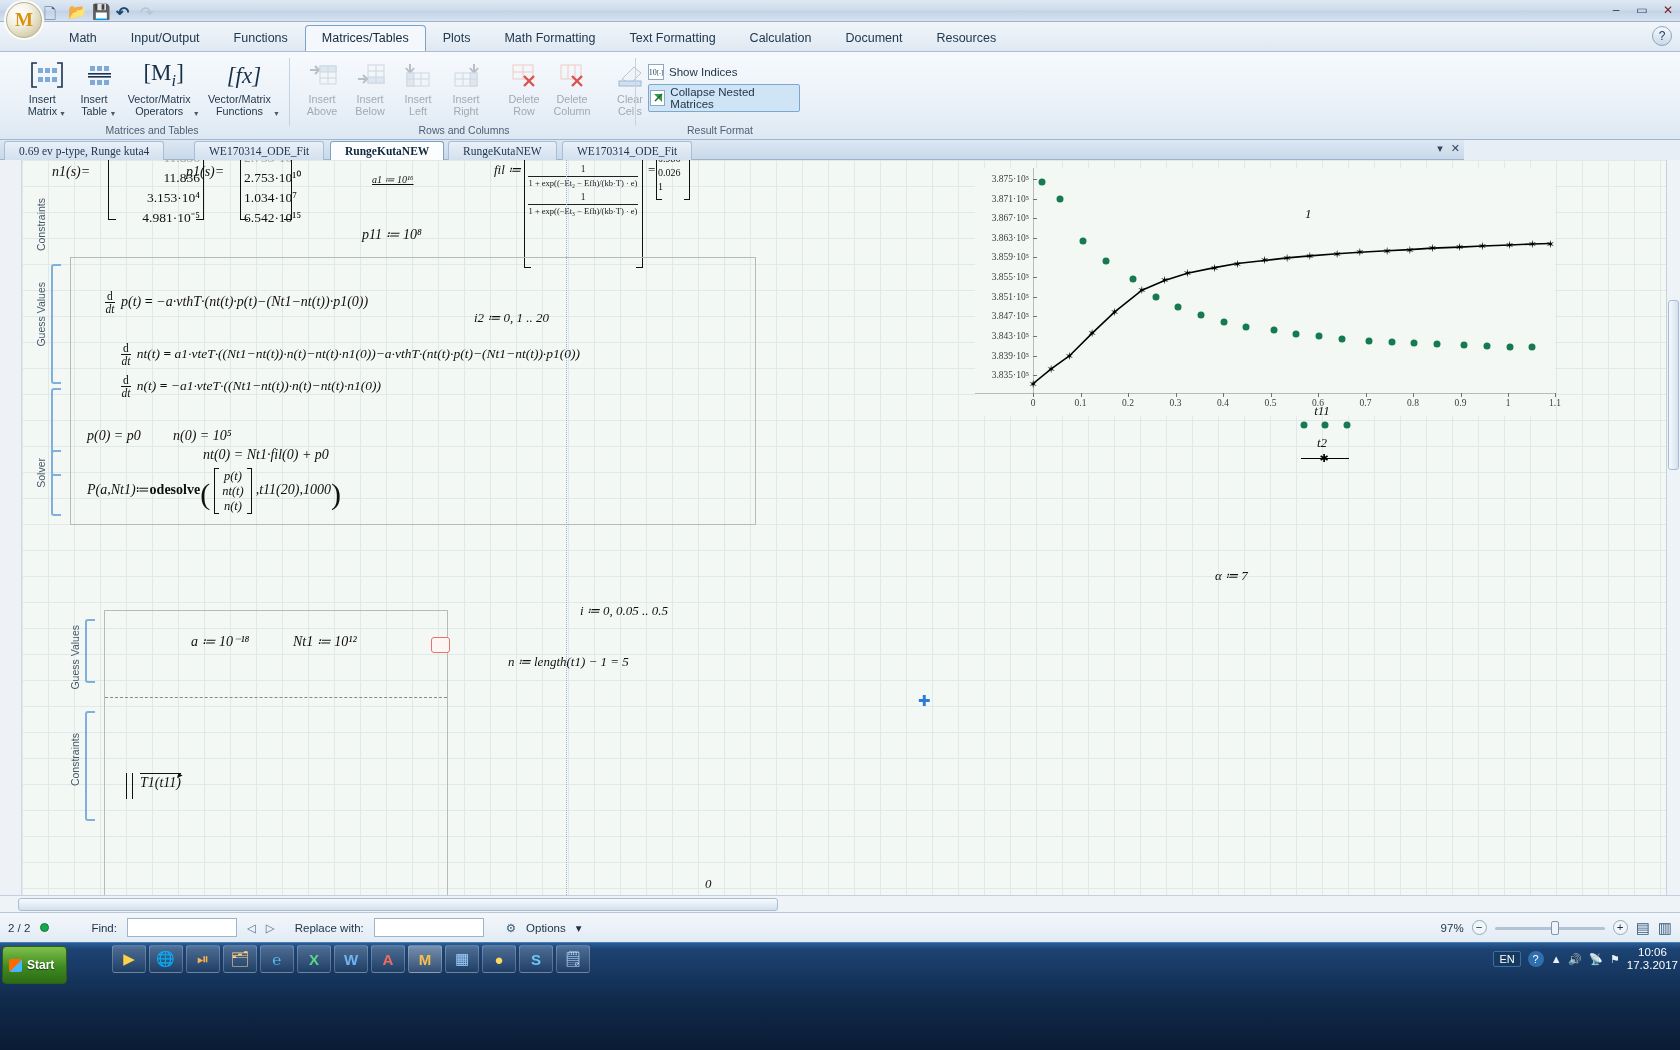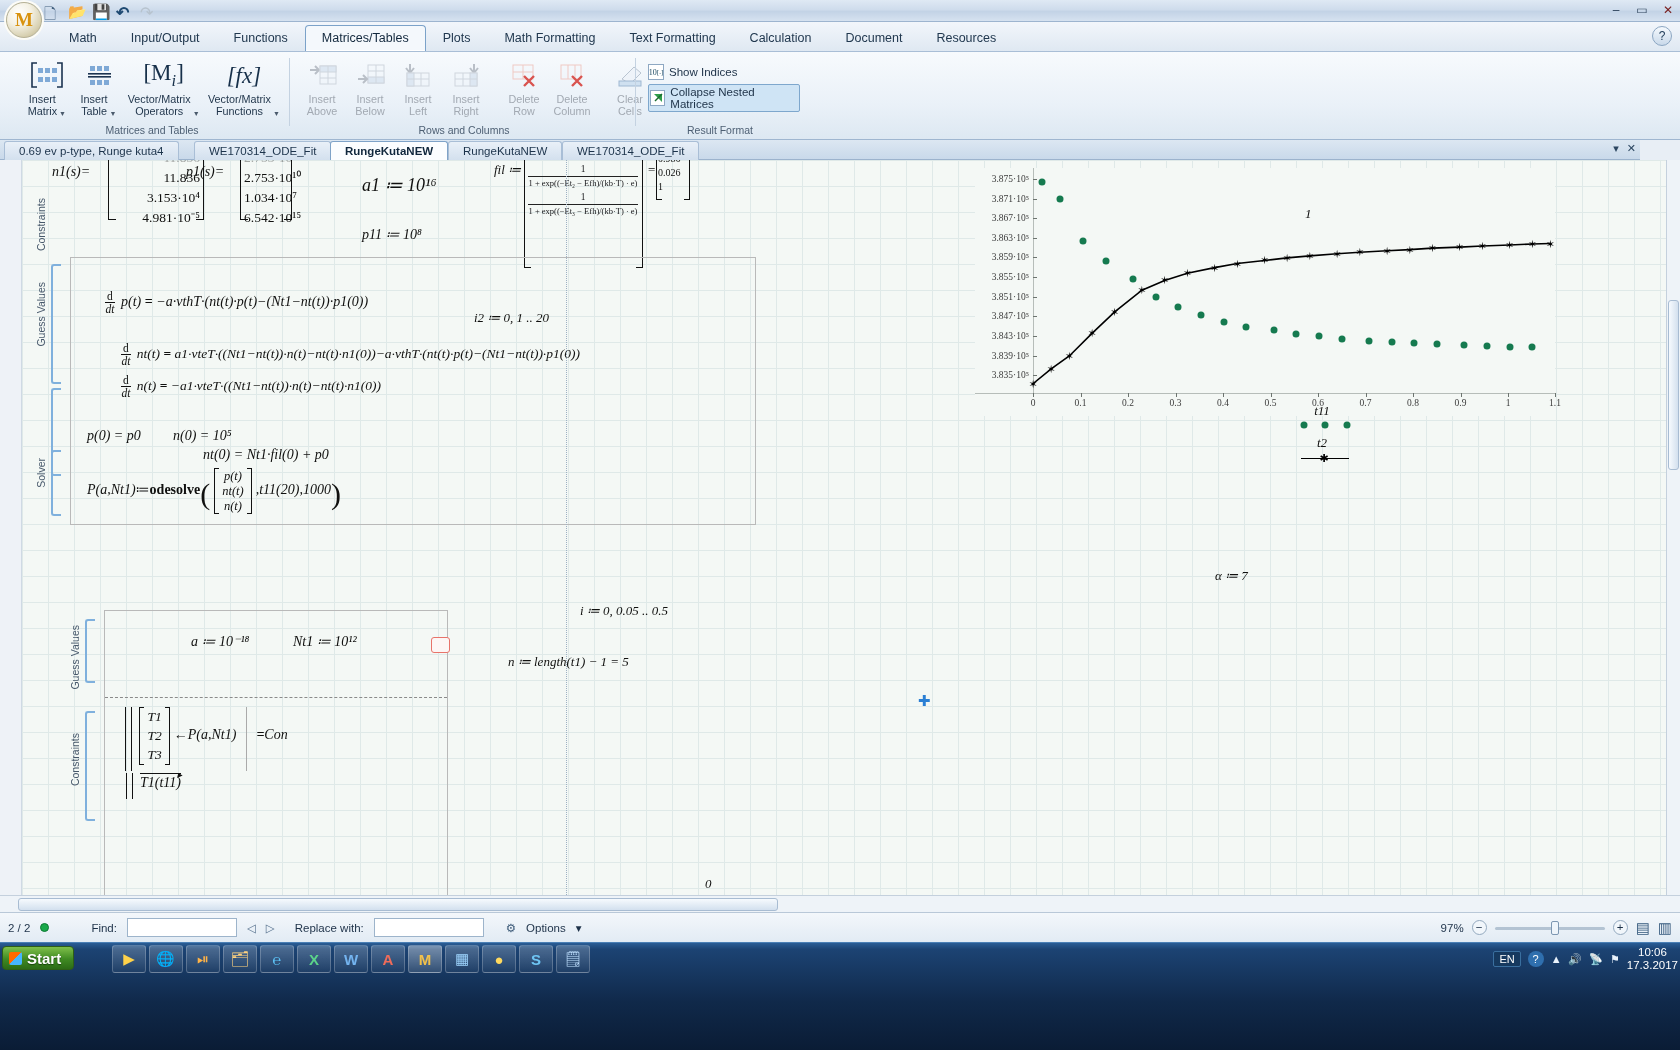--- a/index.html
+++ b/index.html
@@ -86,23 +86,24 @@
 
   .chk-row { display:flex; align-items:center; gap:5px; font-size:11.5px; color:#1d3147; margin:4px 0 0 4px; }
   .chk-row .cbox {
     width:16px; height:16px; border:1px solid #8ea8c3; background:#fff;
     display:flex; align-items:center; justify-content:center; font-size:8px; color:#16455e;
   }
   .chk-row.selected { background:#cfe4f5; border:1px solid #7ea7cd; border-radius:2px; padding:1px 4px 1px 1px; }
 
   
   .doctabs {
-    position:absolute; left:0; top:140px; width:1640px; height:20px;
+    position:absolute; left:0; top:140px; width:1464px; height:20px;
     background:linear-gradient(to bottom,#dce7f2,#c9d9ea);
     border-bottom:1px solid #9cb3cd;
+    font-family:Liberation Serif, serif;
   }
   .dtab {
     position:absolute; top:1px; height:19px; line-height:19px; font-size:11.5px;
     padding:0 14px; color:#1c3consultant; color:#1c334b;
     background:linear-gradient(to bottom,#e9f0f8,#d3e0ee);
     border:1px solid #a9bed6; border-bottom:none;
     border-radius:3px 3px 0 0; cursor:default; white-space:nowrap;
   }
   .dtab.active {
     background:#fbfdff; font-weight:bold; color:#10273d; z-index:5;
@@ -178,25 +179,25 @@
   .zoomslider .track { position:absolute; left:0; right:0; top:6px; height:3px; background:#b3c3d3; border-radius:2px; }
   .zoomslider .knob { position:absolute; left:56px; top:0; width:8px; height:14px; background:#eef4fa; border:1px solid #7d97b2; border-radius:2px; }
 
   
   .taskbar {
     position:absolute; left:0; top:942px; width:1680px; height:108px;
     background:linear-gradient(to bottom,#2a5d96 0%,#1c4373 6%,#10294a 55%,#0a1c35 100%);
     border-top:1px solid #4a7fb5;
   }
   .startbtn {
-    position:absolute; left:2px; top:3px; height:24px; padding:0 12px 0 6px;
+    position:absolute; left:2px; top:3px; height:38px; padding:0 12px 0 6px;
     display:flex; align-items:center; gap:5px;
     background:linear-gradient(to bottom,#7fc04a,#3f8a22 55%,#2c6b16);
     border:1px solid #2d5f16; border-radius:4px;
-    color:#fff; font-size:15px; font-weight:bold; text-shadow:0 1px 1px #17420c;text-align:right;
+    color:#fff; font-size:12px; font-weight:bold; text-shadow:0 1px 1px #17420c;text-align:right;
   }
   .startbtn .flag {
     width:13px; height:13px; border-radius:2px;
     background:
       linear-gradient(to bottom right,#ff6a00 0 50%, #46b6ff 50% 100%);
   }
   .tbicons { position:absolute; left:112px; top:2px; display:flex; gap:3px; align-items:center; }
   .tbi {
     width:34px; height:28px; border:1px solid rgba(255,255,255,.22); border-radius:3px;
     background:linear-gradient(to bottom,rgba(255,255,255,.22),rgba(255,255,255,.04));
@@ -480,21 +481,21 @@
     <div class="math mi" style="position:absolute;left:186px;top:4px;font-size:14px;">p1(s)=</div>
     <div style="position:absolute;left:240px;top:-14px;height:74px;border-left:1.5px solid #111;border-top:1.5px solid #111;border-bottom:1.5px solid #111;width:8px;"></div>
     <div style="position:absolute;left:284px;top:-14px;height:74px;border-right:1.5px solid #111;border-top:1.5px solid #111;border-bottom:1.5px solid #111;width:8px;"></div>
     <div class="math" style="position:absolute;left:244px;top:-12px;font-size:13.5px;line-height:20px;">
       <div style="opacity:.35;">2.753·10¹⁰</div>
       <div>2.753·10¹⁰</div>
       <div>1.034·10⁷</div>
       <div>6.542·10¹⁵</div>
     </div>
 
-    <div class="math mi" style="position:absolute;left:362px;top:14px;font-size:18px;">a1 ≔ 10¹⁶</div>
+    <div class="math mi" style="position:absolute;left:372px;top:14px;font-size:10px;text-decoration:underline;">a1 ≔ 10¹⁶</div>
     <div class="math mi" style="position:absolute;left:362px;top:66px;font-size:14px;">p11 ≔ 10⁸</div>
 
     <div class="math mi" style="position:absolute;left:494px;top:2px;font-size:13px;">fil ≔</div>
     <div style="position:absolute;left:524px;top:-10px;height:118px;border-left:1.4px solid #111;border-top:1.4px solid #111;border-bottom:1.4px solid #111;width:7px;"></div>
     <div style="position:absolute;left:636px;top:-10px;height:118px;border-right:1.4px solid #111;border-top:1.4px solid #111;border-bottom:1.4px solid #111;width:7px;"></div>
     <div class="math" style="position:absolute;left:528px;top:-10px;width:110px;font-size:9.5px;line-height:11px;text-align:center;color:#17171a;">
       <div style="opacity:.4;white-space:nowrap;overflow:hidden;">1</div>
       <div style="margin-top:3px;">
         <div style="border-bottom:1px solid #222;padding-bottom:1px;">1</div>
         <div style="font-size:8.5px;line-height:12px;">1 + exp⁡((−Et₂ − Efh)/(kb·T) · e)</div>
@@ -571,33 +572,20 @@
       <div class="sblabel" style="top:14px;">Guess Values</div>
       <div class="sbrace" style="top:100px;height:110px;"></div>
       <div class="sblabel" style="top:122px;">Constraints</div>
 
       <div class="math mi" style="position:absolute;left:86px;top:22px;font-size:14px;">a ≔ 10⁻¹⁸</div>
       <div class="math mi" style="position:absolute;left:188px;top:22px;font-size:14px;">Nt1 ≔ 10¹²</div>
       <div class="redbox" style="left:326px;top:26px;width:19px;height:16px;"></div>
 
       <div style="position:absolute;left:0;right:0;top:86px;border-top:1px dashed #8a8a8a;"></div>
 
-      <div class="math" style="position:absolute;left:20px;top:96px;font-size:14px;white-space:nowrap;">
-        
-        <span style="display:inline-block;border-left:1.3px solid #111;height:64px;margin-right:1px;"></span>
-        <span style="display:inline-block;border-left:1.3px solid #111;height:64px;margin-right:4px;"></span>
-        <span style="display:inline-block;vertical-align:top;border-left:1.4px solid #111;border-top:1.4px solid #111;border-bottom:1.4px solid #111;width:5px;height:58px;"></span>
-        <span class="mi" style="display:inline-block;vertical-align:top;font-size:13.5px;line-height:19px;text-align:center;">
-          <span style="display:block;">T1</span><span style="display:block;">T2</span><span style="display:block;">T3</span>
-        </span>
-        <span style="display:inline-block;vertical-align:top;border-right:1.4px solid #111;border-top:1.4px solid #111;border-bottom:1.4px solid #111;width:5px;height:58px;"></span>
-        <span class="mi" style="display:inline-block;vertical-align:top;padding-top:20px;">←P(a,Nt1)</span>
-        <span style="display:inline-block;vertical-align:top;border-left:1px solid #aaa;height:64px;margin:0 6px;"></span>
-        <span class="mi" style="display:inline-block;vertical-align:top;padding-top:20px;"><b>=</b>Con</span>
-      </div>
 
       <div class="math mi" style="position:absolute;left:21px;top:162px;font-size:14px;white-space:nowrap;">
         <span style="display:inline-block;border-left:1.3px solid #111;height:26px;margin-right:1px;vertical-align:top;"></span>
         <span style="display:inline-block;border-left:1.3px solid #111;height:26px;margin-right:4px;vertical-align:top;"></span>
         <span style="display:inline-block;border-top:1.3px solid #111;padding-top:1px;vertical-align:top;position:relative;">
           <span>T1(t11)</span>
           <span style="position:absolute;right:-1px;top:-5px;font-size:10px;">▸</span>
         </span>
       </div>
 

